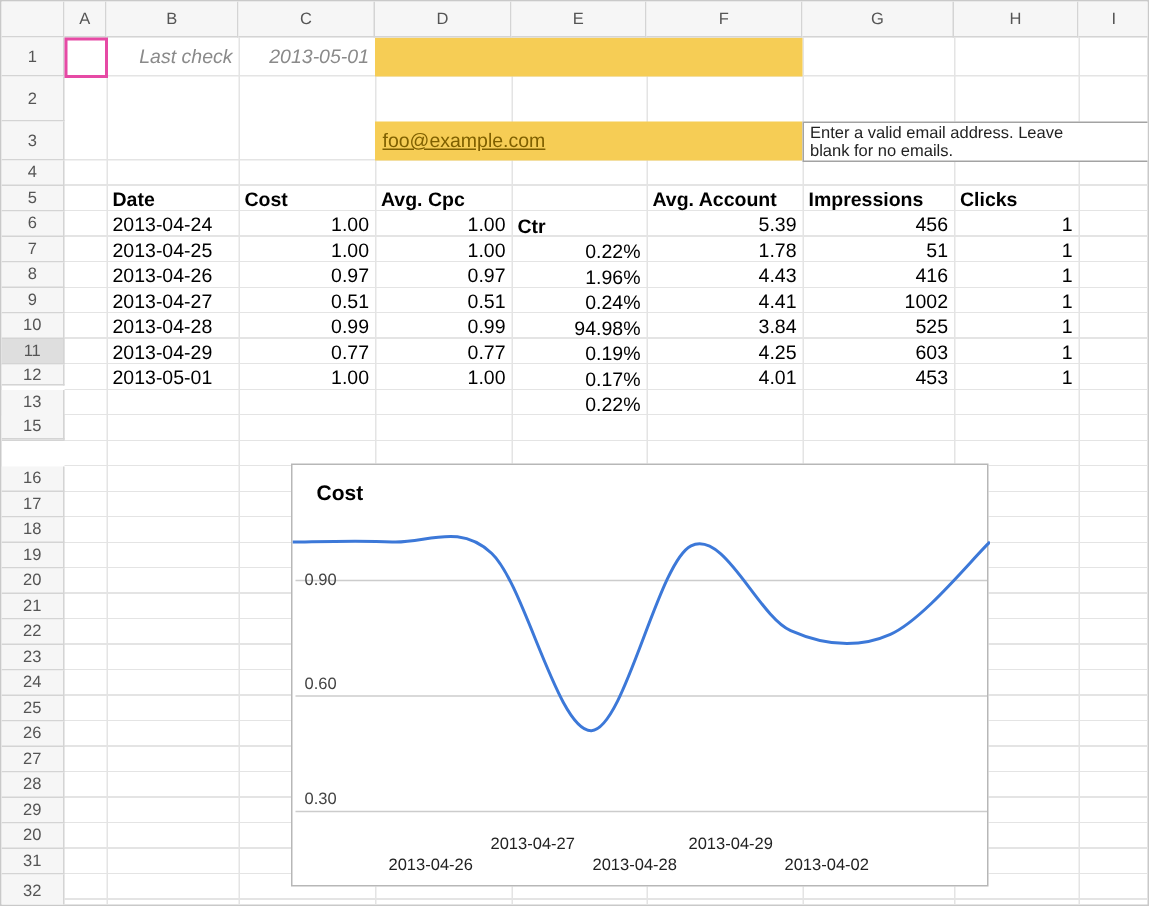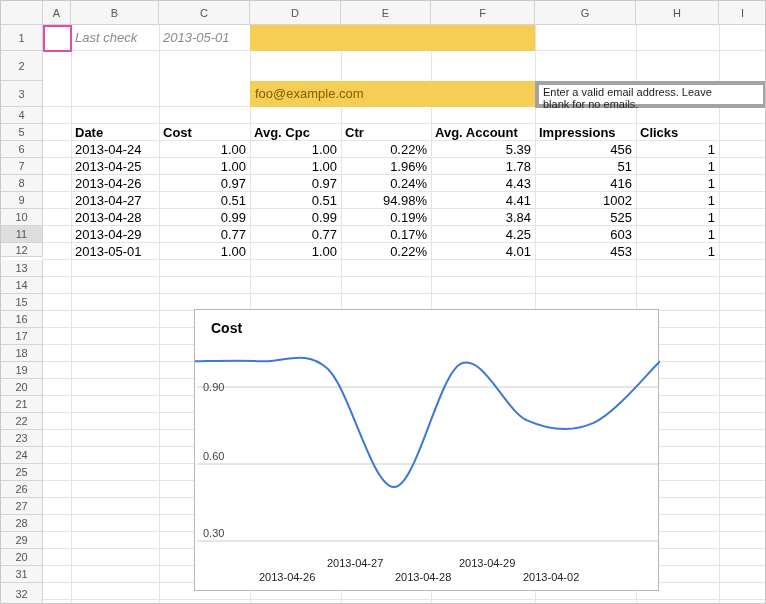--- a/index.html
+++ b/index.html
@@ -22,41 +22,41 @@
   .hlines { position:absolute; left:42px; right:0; top:106px; height:498px; z-index:0;
             background:repeating-linear-gradient(to bottom, transparent 0 16px, #e4e4e4 16px 17px); }
 
   
   .row { position:absolute; left:0; right:0; height:17px; z-index:2; }
   .cell { position:absolute; top:0; height:17px; line-height:17px; padding:0 4px;
           white-space:nowrap; overflow:hidden; }
   .cB { left:70px;  width:88px; }
   .cC { left:158px; width:91px; }
   .cD { left:249px; width:91px; }
-  .cE { left:340px; width:90px; }
+  .cE { left:340px; width:90px;margin-top:18px; }
   .cF { left:430px; width:104px; }
   .cG { left:534px; width:101px; }
   .cH { left:635px; width:83px; }
   .bold { font-weight:bold; }
   .num  { text-align:right; }
   .muted { color:#8a8a8a; font-style:italic; }
 
   
   .yellow1 { position:absolute; left:249px; top:24px; width:285px; height:26px;
              background:var(--highlight); z-index:1; }
   .banner  { position:absolute; left:70px; top:50px; width:696px; height:30px;
              background:var(--banner); color:#fff; font-size:19px; line-height:30px;
              padding-left:18px; z-index:1; white-space:nowrap; }
-  .r1cell  { position:absolute; top:24px; height:26px; line-height:26px; padding:0 4px; z-index:2; }
+  .r1cell  { position:absolute; top:24px; height:26px; line-height:26px; padding:0 4px; z-index:2;text-align:right; }
   .r3cell  { position:absolute; top:80px; height:26px; line-height:26px; padding:0 4px; z-index:2; }
   .yellow3 { position:absolute; left:249px; top:80px; width:285px; height:26px;
              background:var(--highlight); z-index:1; line-height:26px; padding-left:5px; }
-  .email-link { color:var(--link); cursor:pointer; }
+  .email-link { color:var(--link); text-decoration:underline; cursor:pointer; }
   .note { position:absolute; left:534px; top:80px; width:232px; height:27px;
-          background:#fff; border:4px solid #a3a3a3; font-size:11px; line-height:12px;
+          background:#fff; border:1px solid #a3a3a3; font-size:11px; line-height:12px;
           padding:1px 42px 1px 4px; color:#222; z-index:2; }
   .a1cursor { position:absolute; left:42px; top:24px; width:29px; height:27px;
               border:2px solid var(--cursor); z-index:3; }
 
   
   .chart { position:absolute; left:193px; top:308px; width:465px; height:282px;
            background:#fff; border:1px solid #b7b7b7; z-index:5; }
   .chart-title { position:absolute; left:16px; top:10px; font-size:14px; font-weight:bold; color:#000; }
   .chart svg { position:absolute; left:0; top:0; }
   .ytick { position:absolute; left:8px; font-size:11px; color:#444; line-height:13px; }
@@ -97,21 +97,21 @@
   <div class="hdr rowhdr" style="top:123px;height:17px">5</div>
   <div class="hdr rowhdr" style="top:140px;height:17px">6</div>
   <div class="hdr rowhdr" style="top:157px;height:17px">7</div>
   <div class="hdr rowhdr" style="top:174px;height:17px">8</div>
   <div class="hdr rowhdr" style="top:191px;height:17px">9</div>
   <div class="hdr rowhdr" style="top:208px;height:17px">10</div>
   <div class="hdr rowhdr active" style="top:225px;height:17px">11</div>
   <div class="hdr rowhdr" style="top:242px;height:14px">12</div>
   <div class="hdr rowhdr" style="top:259px;height:17px">13</div>
   <div class="hdr rowhdr" style="top:276px;height:17px">14</div>
-  <div class="hdr rowhdr" style="top:293px;height:17px">15</div>
+  <div class="hdr rowhdr" style="top:275px;height:17px">15</div>
   <div class="hdr rowhdr" style="top:310px;height:17px">16</div>
   <div class="hdr rowhdr" style="top:327px;height:17px">17</div>
   <div class="hdr rowhdr" style="top:344px;height:17px">18</div>
   <div class="hdr rowhdr" style="top:361px;height:17px">19</div>
   <div class="hdr rowhdr" style="top:378px;height:17px">20</div>
   <div class="hdr rowhdr" style="top:395px;height:17px">21</div>
   <div class="hdr rowhdr" style="top:412px;height:17px">22</div>
   <div class="hdr rowhdr" style="top:429px;height:17px">23</div>
   <div class="hdr rowhdr" style="top:446px;height:17px">24</div>
   <div class="hdr rowhdr" style="top:463px;height:17px">25</div>

